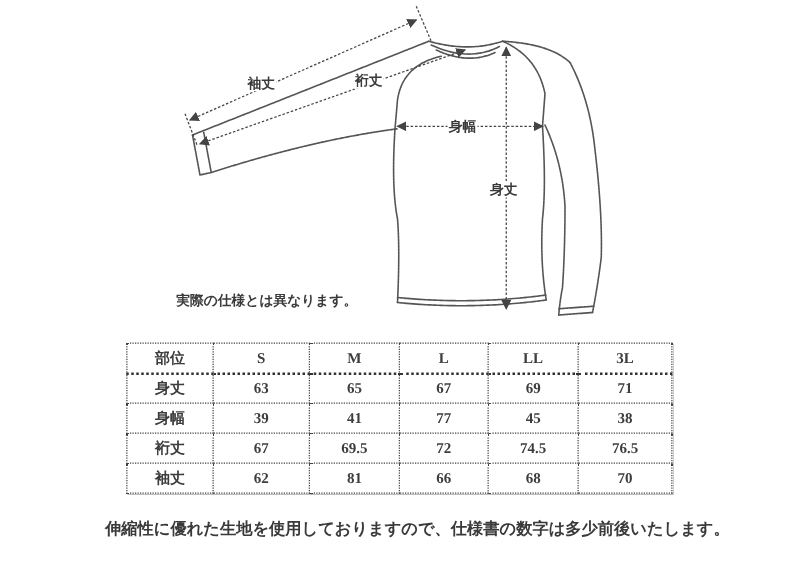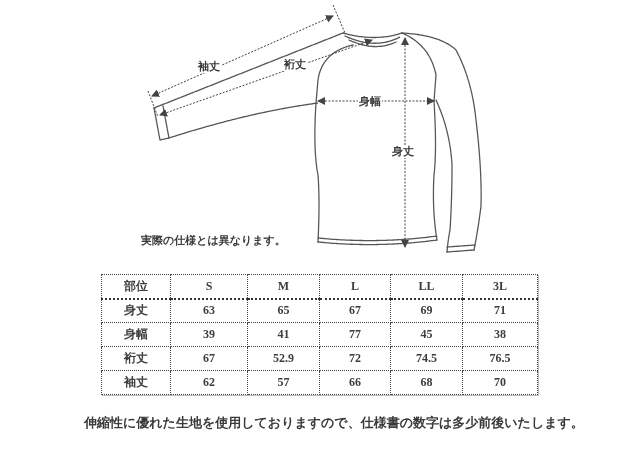--- a/index.html
+++ b/index.html
@@ -172,29 +172,29 @@
     <td class="part">身幅</td>
     <td class="val">39</td>
     <td class="val">41</td>
     <td class="val">77</td>
     <td class="val">45</td>
     <td class="val">38</td>
   </tr>
   <tr>
     <td class="part">裄丈</td>
     <td class="val">67</td>
-    <td class="val">52.9</td>
+    <td class="val">69.5</td>
     <td class="val">72</td>
     <td class="val">74.5</td>
     <td class="val">76.5</td>
   </tr>
   <tr>
     <td class="part">袖丈</td>
     <td class="val">62</td>
-    <td class="val">57</td>
+    <td class="val">81</td>
     <td class="val">66</td>
     <td class="val">68</td>
     <td class="val">70</td>
   </tr>
 </tbody>
   </table>
 
 <div id="footnote">伸縮性に優れた生地を使用しておりますので、仕様書の数字は多少前後いたします。</div>
 
 </body></html>

